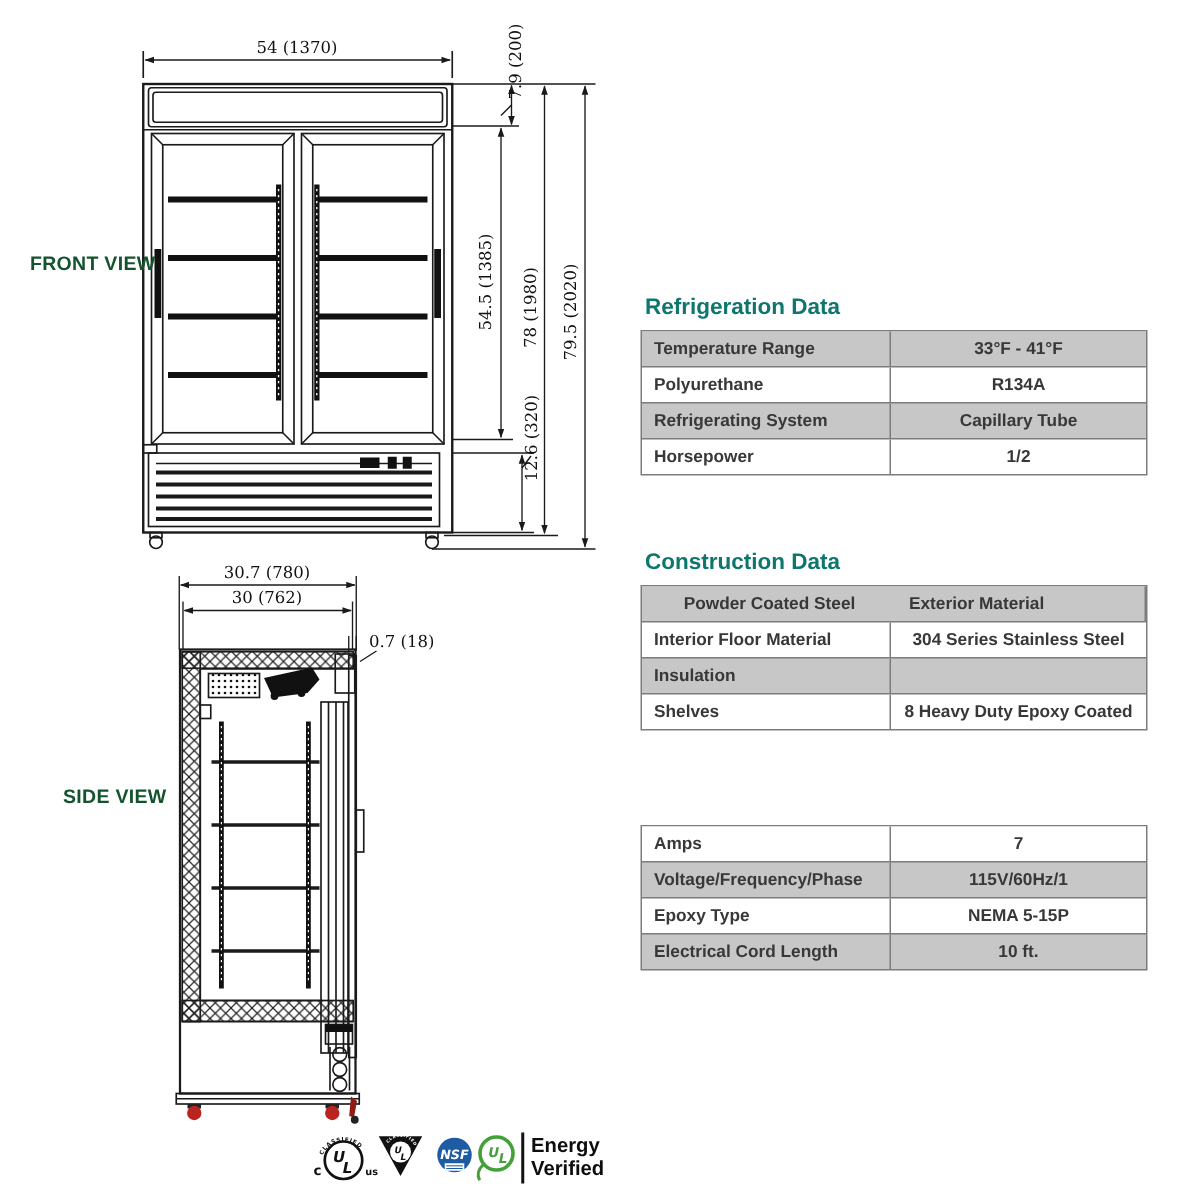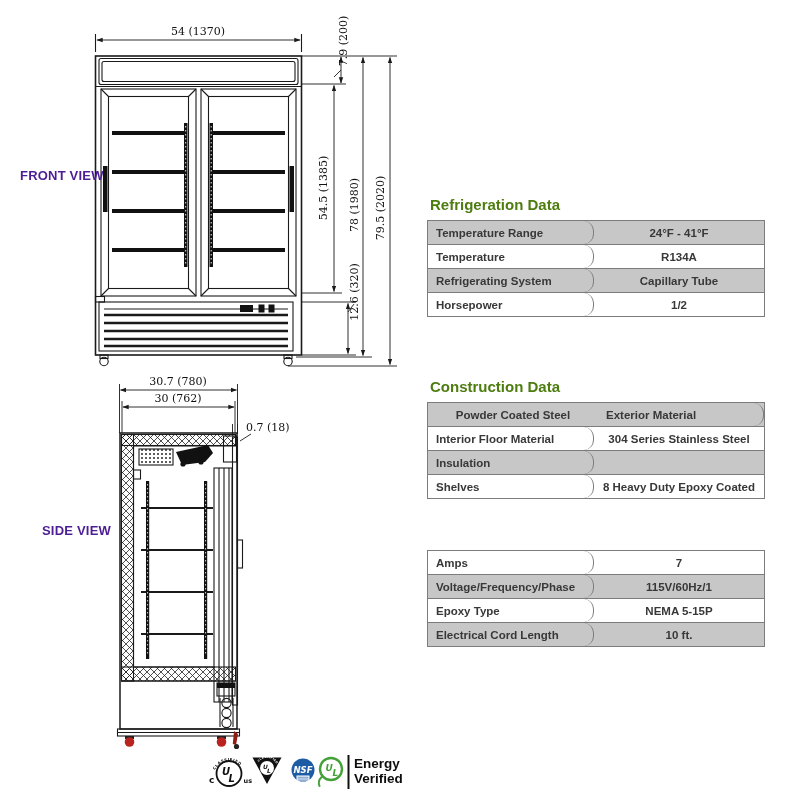--- a/index.html
+++ b/index.html
@@ -1,32 +1,32 @@
 <!DOCTYPE html>
 <html><head>
 <meta charset="utf-8">
 <style>
   html,body{margin:0;padding:0;}
   body{width:800px;height:800px;position:relative;background:#ffffff;overflow:hidden;
        font-family:"Liberation Sans",sans-serif;}
   #draw{position:absolute;left:0;top:0;}
   .view-label{position:absolute;font:700 13px "Liberation Sans",sans-serif;
-              color:#4c1d95;letter-spacing:.2px;}
+              color:#14532d;letter-spacing:.2px;}
   #front-label{left:20px;top:168px;}
   #side-label{left:42px;top:523px;}
   .spec-block{position:absolute;left:427px;width:338px;}
   #tbl-refrigeration{top:196px;}
-  #tbl-construction{top:378px;}
+  #tbl-construction{top:366px;}
   #tbl-electrical{top:550px;}
-  .spec-title{font:700 15px "Liberation Sans",sans-serif;color:#4d7c0f;margin:0 0 7px 3px;}
+  .spec-title{font:700 15px "Liberation Sans",sans-serif;color:#0f766e;margin:0 0 7px 3px;}
   .spec-table{border:1.6px solid #7c7c7c;}
   .spec-row{display:flex;height:23px;border-top:1px solid #7c7c7c;}
   .spec-row:first-child{border-top:none;}
   .spec-cell{font:700 11.5px "Liberation Sans",sans-serif;color:#383838;
-             display:flex;align-items:center;box-sizing:border-box;border-radius:10px;}
+             display:flex;align-items:center;box-sizing:border-box;}
   .lab{width:166px;padding-left:8px;border-right:1px solid #7c7c7c;}
   .val{flex:1;justify-content:center;text-align:center;}
   .first-gray  .spec-row:nth-child(odd) {background:#c7c7c7;}
   .first-gray  .spec-row:nth-child(even){background:#ffffff;}
   .first-white .spec-row:nth-child(odd) {background:#ffffff;}
   .first-white .spec-row:nth-child(even){background:#c7c7c7;}
   .dimtxt{font:11px "DejaVu Serif",serif;fill:#111;stroke:none;}
   .ul-mark{font:italic 700 10px "DejaVu Sans",sans-serif;fill:#111;stroke:none;}
   .arc-txt{font:700 3.8px "DejaVu Sans",sans-serif;fill:#111;stroke:none;letter-spacing:.55px;}
   .arc-txt-w{font:700 2.7px "DejaVu Sans",sans-serif;fill:#fff;stroke:none;letter-spacing:.4px;}
@@ -268,24 +268,24 @@
 </svg>
 
 <div class="view-label" id="front-label">FRONT VIEW</div>
 <div class="view-label" id="side-label">SIDE VIEW</div>
 
 <div class="spec-block" id="tbl-refrigeration">
   <div class="spec-title">Refrigeration Data</div>
   <div class="spec-table first-gray">
     <div class="spec-row">
       <div class="spec-cell lab">Temperature Range</div>
-      <div class="spec-cell val">24°F - 41°F</div>
-    </div>
-    <div class="spec-row">
-      <div class="spec-cell lab">Temperature</div>
+      <div class="spec-cell val">33°F - 41°F</div>
+    </div>
+    <div class="spec-row">
+      <div class="spec-cell lab">Polyurethane</div>
       <div class="spec-cell val">R134A</div>
     </div>
     <div class="spec-row">
       <div class="spec-cell lab">Refrigerating System</div>
       <div class="spec-cell val">Capillary Tube</div>
     </div>
     <div class="spec-row">
       <div class="spec-cell lab">Horsepower</div>
       <div class="spec-cell val">1/2</div>
     </div>

